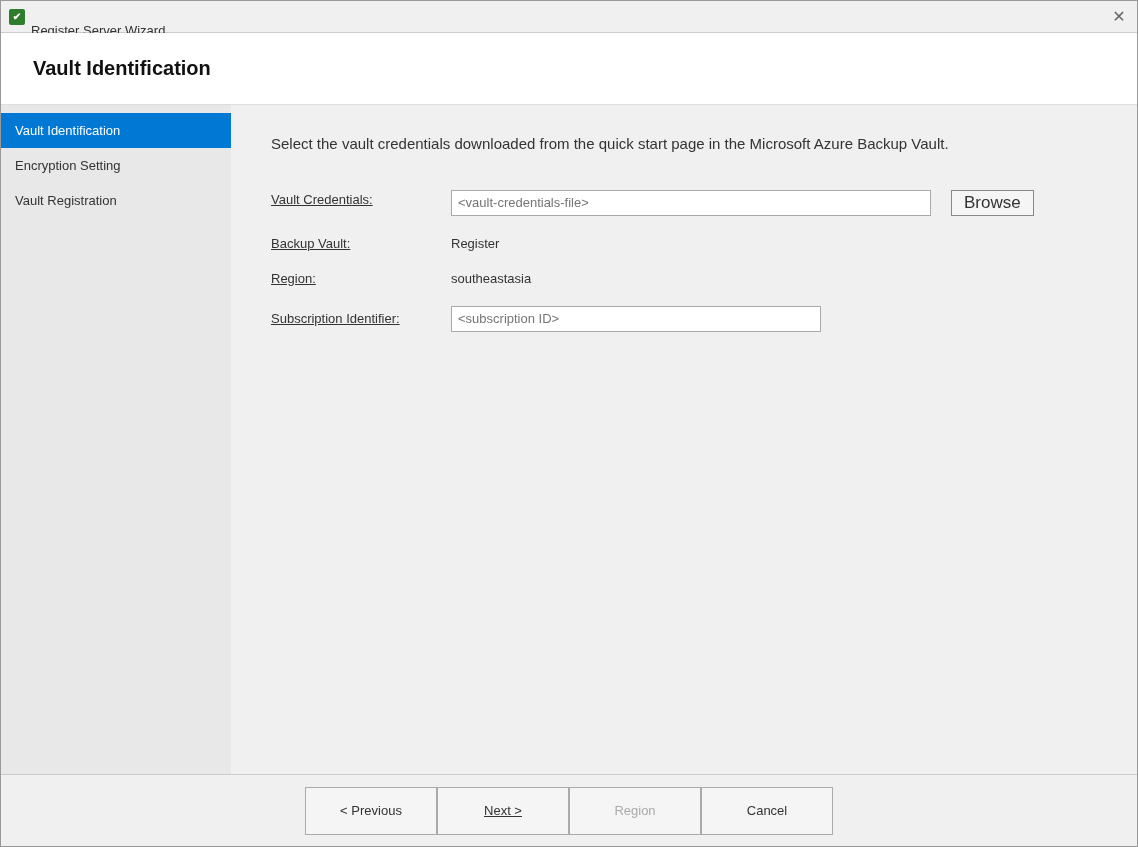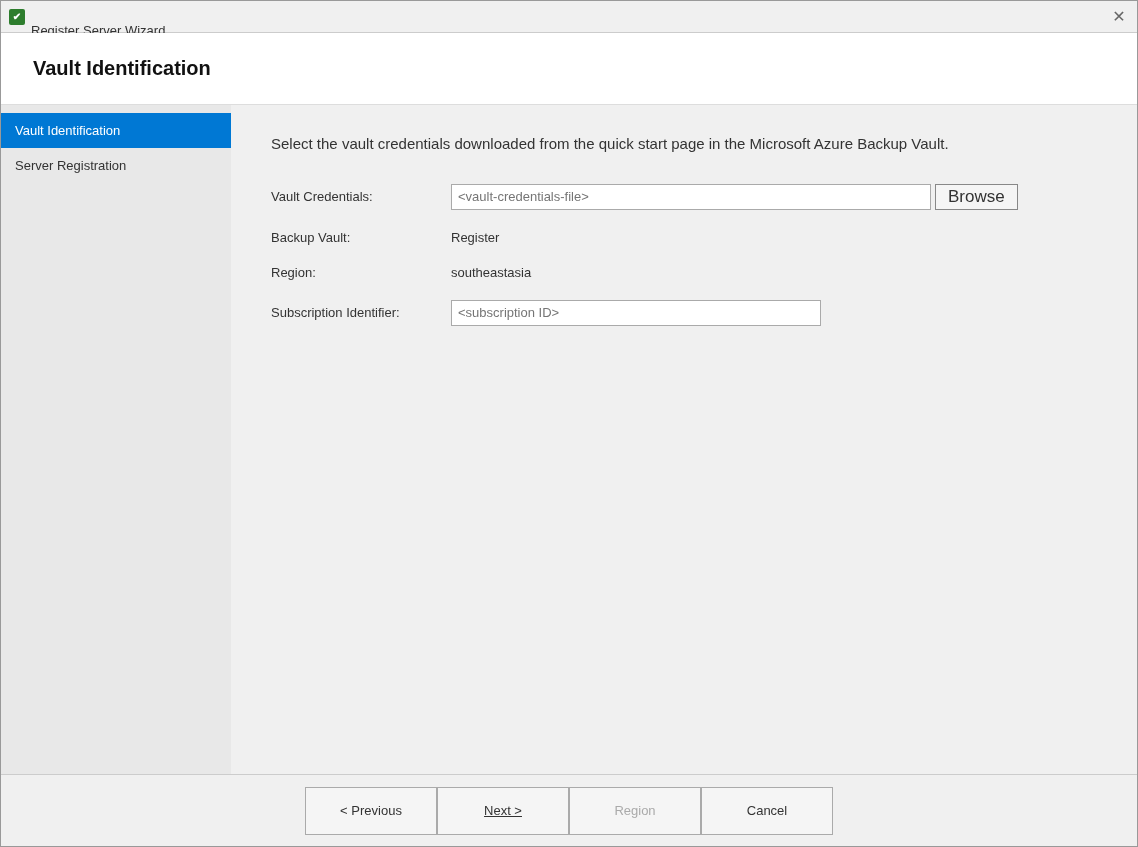--- a/index.html
+++ b/index.html
@@ -107,29 +107,31 @@
     .form-row {
       display: flex;
       align-items: center;
       margin-bottom: 20px;
     }
     .form-label {
       width: 180px;
       font-size: 13px;
       color: #333;
       flex-shrink: 0;
+      text-decoration: underline;
     }
     .form-value {
       font-size: 13px;
       color: #333;
     }
     .form-input-group {
       display: flex;
       align-items: center;
-      gap: 4px;
+      gap: 20px;
+      margin-top: 6px;
     }
     .form-input {
       width: 480px;
       height: 26px;
       border: 1px solid #aaa;
       background: white;
       padding: 0 6px;
       font-size: 13px;
       color: #555;
     }
@@ -195,21 +197,24 @@
     <div class="wizard-header-title">Vault Identification</div>
   </div>
 
   <div class="wizard-body">
 
     <div class="sidebar">
       <div class="sidebar-item active">
         <span>Vault Identification</span>
       </div>
       <div class="sidebar-item">
-        <span>Server Registration</span>
+        <span>Encryption Setting</span>
+      </div>
+      <div class="sidebar-item">
+        <span>Vault Registration</span>
       </div>
     </div>
 
     <div class="main-content">
 
       <div class="description">Select the vault credentials downloaded from the quick start page in the Microsoft Azure Backup Vault.</div>
 
       <div class="form-row">
         <span class="form-label">Vault Credentials:</span>
         <div class="form-input-group">

